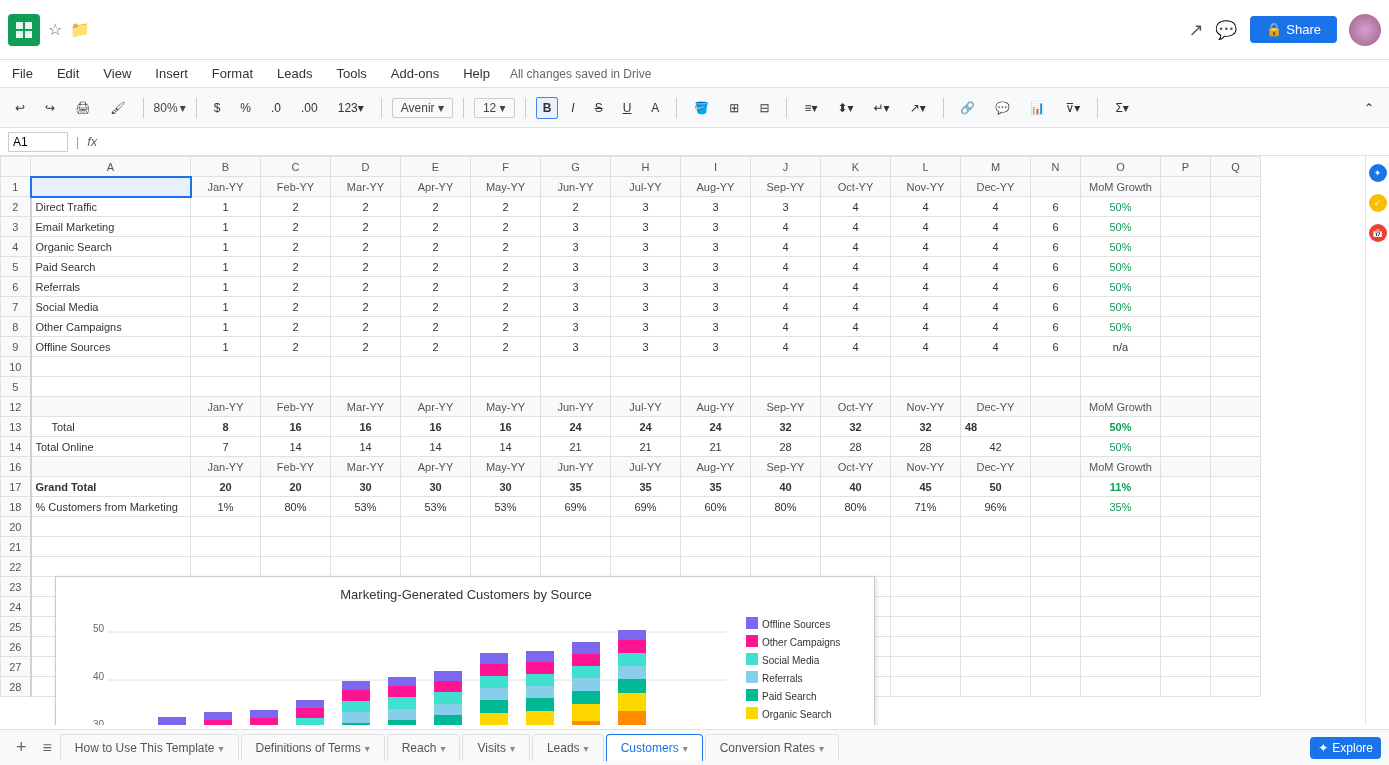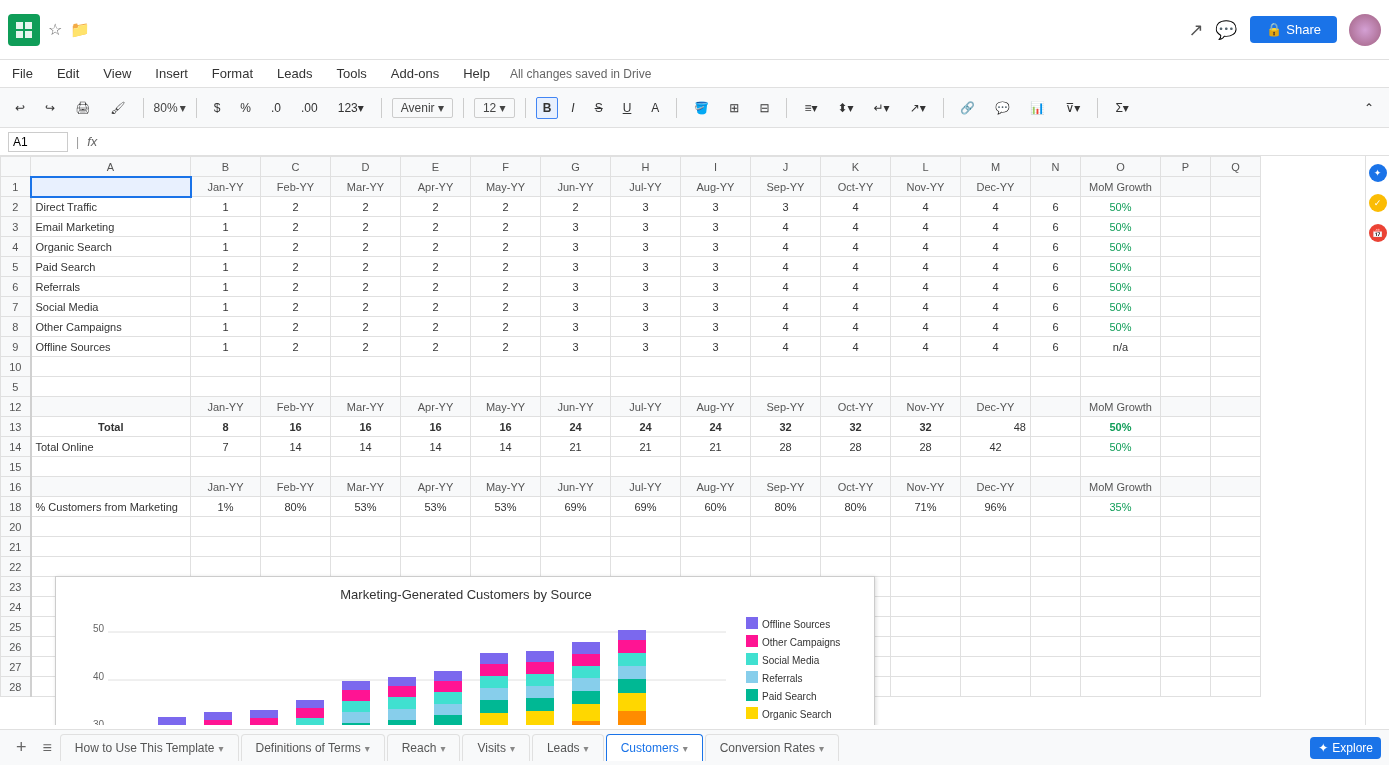--- a/index.html
+++ b/index.html
@@ -557,33 +557,33 @@
             <td style="text-align: center; color: rgb(85, 85, 85); background: rgb(248, 249, 250);">Oct-YY</td>
             <td style="text-align: center; color: rgb(85, 85, 85); background: rgb(248, 249, 250);">Nov-YY</td>
             <td style="text-align: center; color: rgb(85, 85, 85); background: rgb(248, 249, 250);">Dec-YY</td>
             <td style="text-align: center; color: rgb(85, 85, 85); background: rgb(248, 249, 250);"></td>
             <td style="text-align: center; color: rgb(85, 85, 85); background: rgb(248, 249, 250);">MoM Growth</td>
             <td style="text-align: center; color: rgb(85, 85, 85); background: rgb(248, 249, 250);"></td>
             <td style="text-align: center; color: rgb(85, 85, 85); background: rgb(248, 249, 250);"></td>
           </tr>
           <tr>
             <td class="row-header">13</td>
-            <td style="text-align: center; padding-left: 4px; font-weight: bold;">Total</td>
+            <td style="text-align: left; padding-left: 20px; font-weight: normal;">Total</td>
             <td style="text-align: center; font-weight: bold;">8</td>
             <td style="text-align: center; font-weight: bold;">16</td>
             <td style="text-align: center; font-weight: bold;">16</td>
             <td style="text-align: center; font-weight: bold;">16</td>
             <td style="text-align: center; font-weight: bold;">16</td>
             <td style="text-align: center; font-weight: bold;">24</td>
             <td style="text-align: center; font-weight: bold;">24</td>
             <td style="text-align: center; font-weight: bold;">24</td>
             <td style="text-align: center; font-weight: bold;">32</td>
             <td style="text-align: center; font-weight: bold;">32</td>
             <td style="text-align: center; font-weight: bold;">32</td>
-            <td style="text-align: right; font-weight: normal;">48</td>
+            <td style="text-align: left; font-weight: bold;">48</td>
             <td style="text-align: center; font-weight: bold;"></td>
             <td style="text-align: center; font-weight: bold; color: rgb(15, 157, 88);">50%</td>
             <td style="text-align: center; font-weight: bold;"></td>
             <td style="text-align: center; font-weight: bold;"></td>
           </tr>
           <tr>
             <td class="row-header">14</td>
             <td style="text-align: left; padding-left: 4px;">Total Online</td>
             <td style="text-align: center;">7</td>
             <td style="text-align: center;">14</td>
@@ -592,40 +592,20 @@
             <td style="text-align: center;">14</td>
             <td style="text-align: center;">21</td>
             <td style="text-align: center;">21</td>
             <td style="text-align: center;">21</td>
             <td style="text-align: center;">28</td>
             <td style="text-align: center;">28</td>
             <td style="text-align: center;">28</td>
             <td style="text-align: center;">42</td>
             <td style="text-align: center;"></td>
             <td style="text-align: center; color: rgb(15, 157, 88);">50%</td>
-            <td style="text-align: center;"></td>
-            <td style="text-align: center;"></td>
-          </tr>
-          <tr>
-            <td class="row-header">15</td>
-            <td style="text-align: left; padding-left: 4px;"></td>
-            <td style="text-align: center;"></td>
-            <td style="text-align: center;"></td>
-            <td style="text-align: center;"></td>
-            <td style="text-align: center;"></td>
-            <td style="text-align: center;"></td>
-            <td style="text-align: center;"></td>
-            <td style="text-align: center;"></td>
-            <td style="text-align: center;"></td>
-            <td style="text-align: center;"></td>
-            <td style="text-align: center;"></td>
-            <td style="text-align: center;"></td>
-            <td style="text-align: center;"></td>
-            <td style="text-align: center;"></td>
-            <td style="text-align: center;"></td>
             <td style="text-align: center;"></td>
             <td style="text-align: center;"></td>
           </tr>
           <tr>
             <td class="row-header">16</td>
             <td style="text-align: left; padding-left: 4px; color: rgb(85, 85, 85); background: rgb(248, 249, 250);"></td>
             <td style="text-align: center; color: rgb(85, 85, 85); background: rgb(248, 249, 250);">Jan-YY</td>
             <td style="text-align: center; color: rgb(85, 85, 85); background: rgb(248, 249, 250);">Feb-YY</td>
             <td style="text-align: center; color: rgb(85, 85, 85); background: rgb(248, 249, 250);">Mar-YY</td>
             <td style="text-align: center; color: rgb(85, 85, 85); background: rgb(248, 249, 250);">Apr-YY</td>
@@ -636,20 +616,40 @@
             <td style="text-align: center; color: rgb(85, 85, 85); background: rgb(248, 249, 250);">Sep-YY</td>
             <td style="text-align: center; color: rgb(85, 85, 85); background: rgb(248, 249, 250);">Oct-YY</td>
             <td style="text-align: center; color: rgb(85, 85, 85); background: rgb(248, 249, 250);">Nov-YY</td>
             <td style="text-align: center; color: rgb(85, 85, 85); background: rgb(248, 249, 250);">Dec-YY</td>
             <td style="text-align: center; color: rgb(85, 85, 85); background: rgb(248, 249, 250);"></td>
             <td style="text-align: center; color: rgb(85, 85, 85); background: rgb(248, 249, 250);">MoM Growth</td>
             <td style="text-align: center; color: rgb(85, 85, 85); background: rgb(248, 249, 250);"></td>
             <td style="text-align: center; color: rgb(85, 85, 85); background: rgb(248, 249, 250);"></td>
           </tr>
           <tr>
+            <td class="row-header">17</td>
+            <td style="text-align: left; padding-left: 4px; font-weight: bold;">Grand Total</td>
+            <td style="text-align: center; font-weight: bold;">20</td>
+            <td style="text-align: center; font-weight: bold;">20</td>
+            <td style="text-align: center; font-weight: bold;">30</td>
+            <td style="text-align: center; font-weight: bold;">30</td>
+            <td style="text-align: center; font-weight: bold;">30</td>
+            <td style="text-align: center; font-weight: bold;">35</td>
+            <td style="text-align: center; font-weight: bold;">35</td>
+            <td style="text-align: center; font-weight: bold;">35</td>
+            <td style="text-align: center; font-weight: bold;">40</td>
+            <td style="text-align: center; font-weight: bold;">40</td>
+            <td style="text-align: center; font-weight: bold;">45</td>
+            <td style="text-align: center; font-weight: bold;">50</td>
+            <td style="text-align: center; font-weight: bold;"></td>
+            <td style="text-align: center; font-weight: bold; color: rgb(15, 157, 88);">11%</td>
+            <td style="text-align: center; font-weight: bold;"></td>
+            <td style="text-align: center; font-weight: bold;"></td>
+          </tr>
+          <tr>
             <td class="row-header">18</td>
             <td style="text-align: left; padding-left: 4px;">% Customers from Marketing</td>
             <td style="text-align: center;">1%</td>
             <td style="text-align: center;">80%</td>
             <td style="text-align: center;">53%</td>
             <td style="text-align: center;">53%</td>
             <td style="text-align: center;">53%</td>
             <td style="text-align: center;">69%</td>
             <td style="text-align: center;">69%</td>
             <td style="text-align: center;">60%</td>

